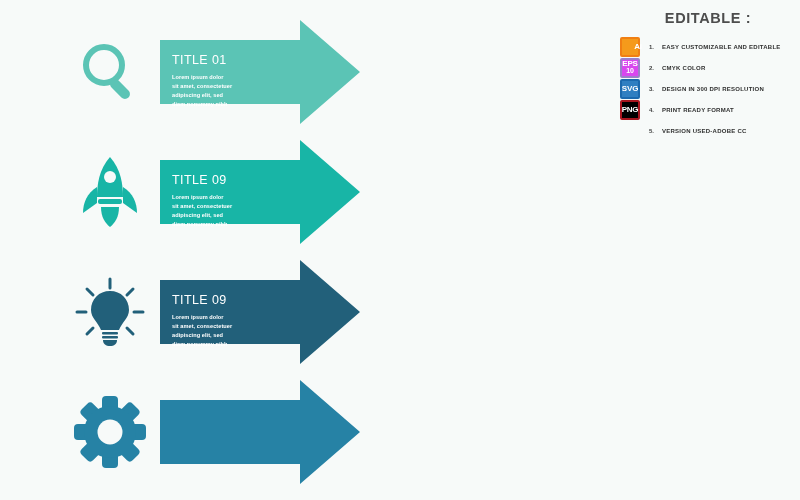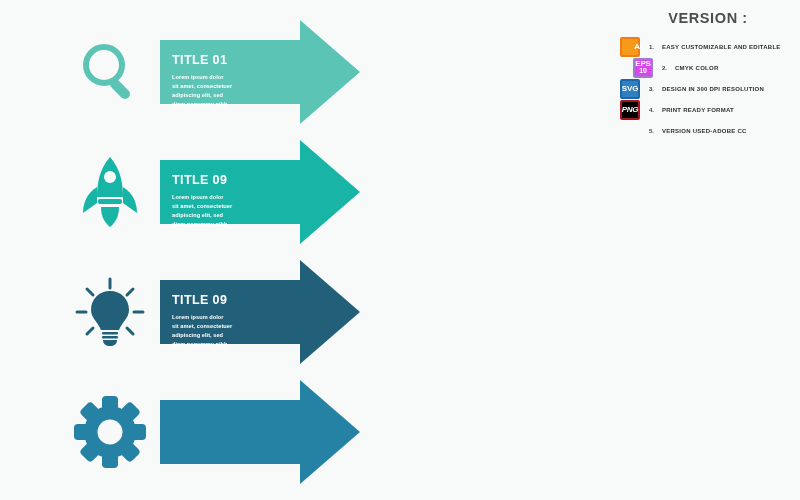--- a/index.html
+++ b/index.html
@@ -30,21 +30,21 @@
     position:absolute;left:160px;top:8px;
     width:200px;height:104px;
   }
   .arrow-wrap svg{position:absolute;left:0;top:0;}
 
   .arrow-text{
     position:absolute;left:12px;top:34px;
     width:118px;color:#ffffff;
   }
   .arrow-title{
-    font-size:12.5px;font-weight:bold;letter-spacing:.4px;
+    font-size:12.5px;font-weight:normal;letter-spacing:.4px;
     line-height:1.1;margin:0 0 5px 0;
   }
   .arrow-body{
     font-size:5.6px;line-height:1.62;font-weight:bold;
     letter-spacing:.05px;margin:0;
   }
   .arrow-body span{display:block;}
 
   
   #features{
@@ -63,23 +63,23 @@
     border-radius:2px;position:relative;
     display:flex;align-items:center;justify-content:center;
     box-sizing:border-box;
   }
   .badge .glyph{
     font-size:8px;font-weight:bold;color:#fff;line-height:.95;
     text-align:center;letter-spacing:-.2px;
   }
   .badge .glyph small{display:block;font-size:7px;font-weight:bold;}
   .badge-ai{background:#f59a1b;border:2px solid #f07f13;padding-left:16px;}
-  .badge-eps{background:#d946ef;border:2px solid #9b7fc9;margin-left:13px;}
+  .badge-eps{background:#d946ef;border:2px solid #9b7fc9;}
   .badge-svg{background:#2f7fc1;border:2px solid #1b69ad;}
-  .badge-png{background:#000000;border:2px solid #a7161f;font-style:italic;}
+  .badge-png{background:#000000;border:2px solid #a7161f;}
 
   .feat-num{
     font-size:6px;font-weight:bold;color:#3e3e3e;
     width:13px;flex:0 0 13px;
   }
   .feat-label{
     font-size:6px;font-weight:bold;color:#2f2f2f;letter-spacing:.25px;
   }
 </style>
 </head>
@@ -191,21 +191,21 @@
       </svg>
     </div>
     <div class="arrow-wrap">
       <svg width="200" height="104" viewBox="0 0 200 104">
         <path d="M0,20 L140,20 L140,0 L200,52 L140,104 L140,84 L0,84 Z" fill="#2682a5"></path>
       </svg>
     </div>
   </div>
 
   <div id="features">
-    <div class="features-title">VERSION :</div>
+    <div class="features-title">EDITABLE :</div>
 
     <div class="feat-list">
 
       <div class="feat-row">
         <div class="badge badge-ai">
           <span class="glyph">Ai</span>
         </div>
         <span class="feat-num">1.</span>
         <span class="feat-label">EASY CUSTOMIZABLE AND EDITABLE</span>
       </div>

